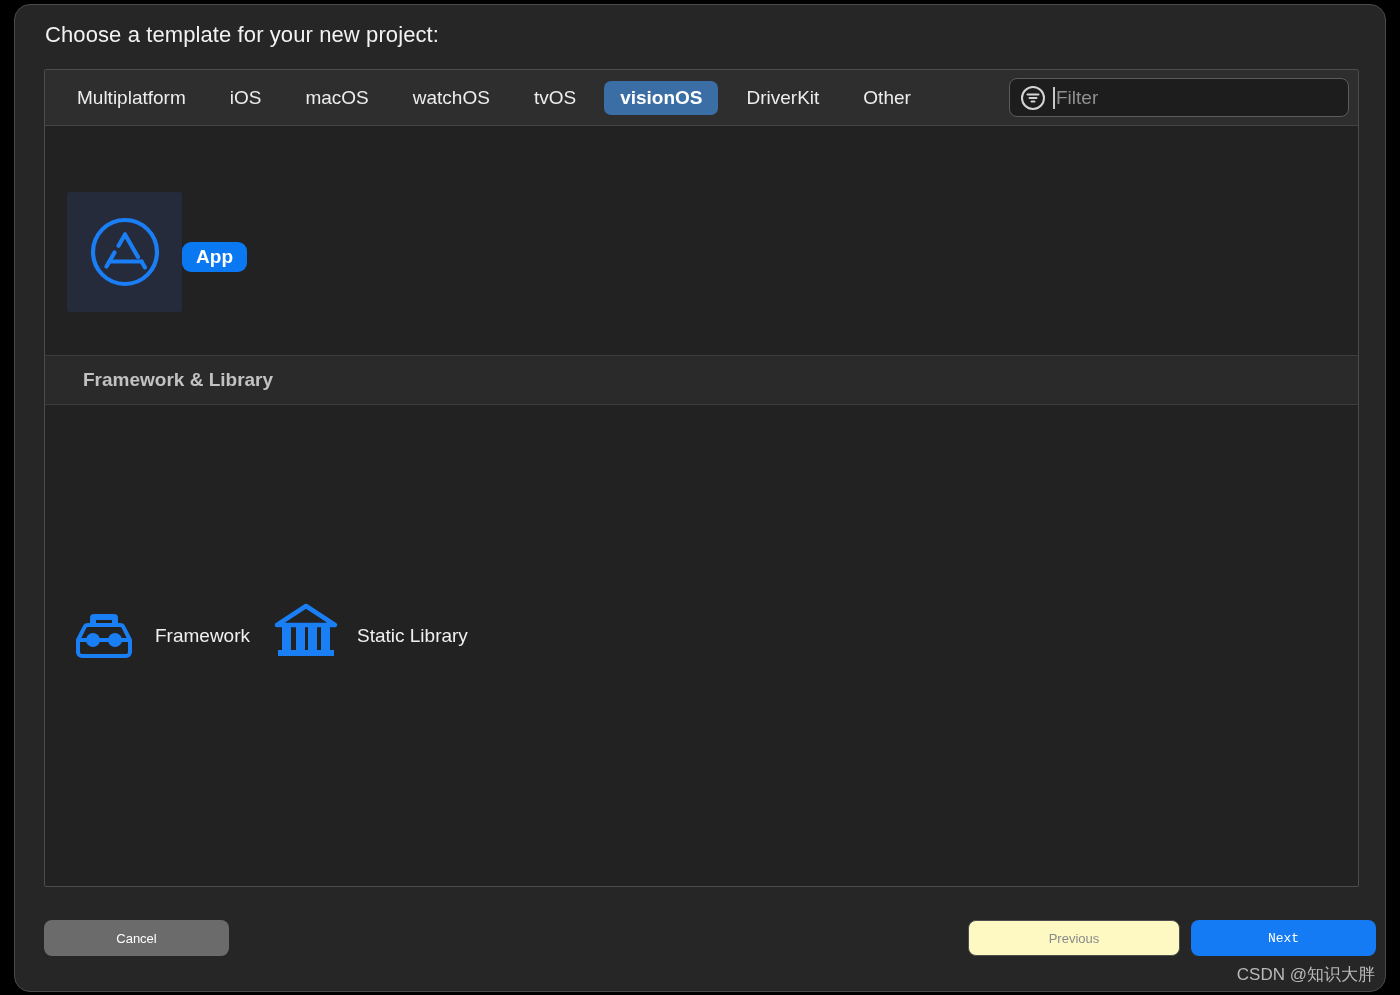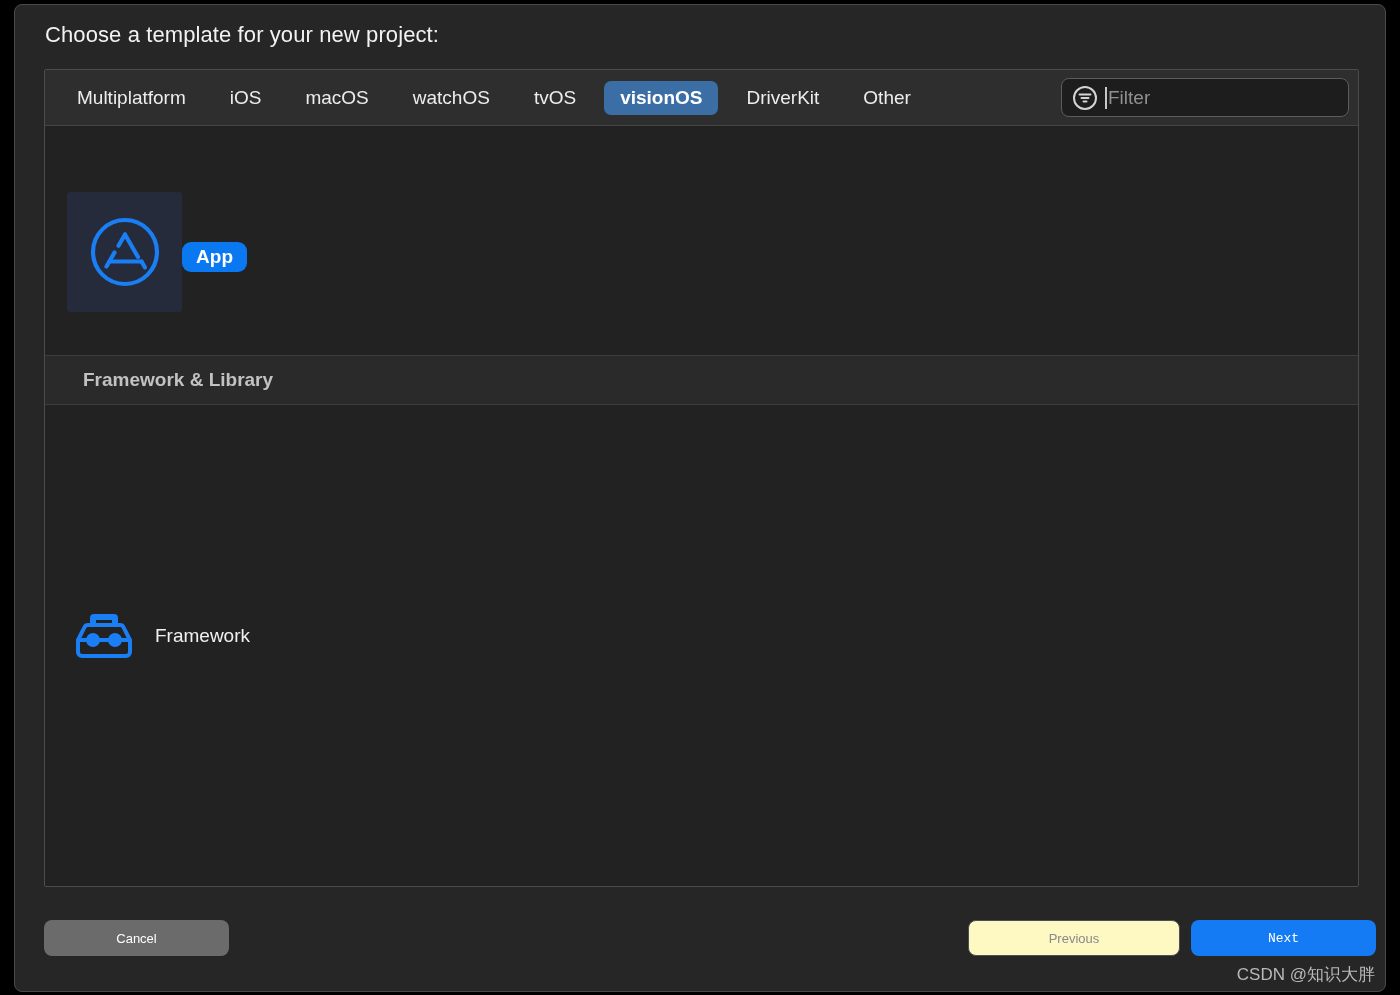--- a/index.html
+++ b/index.html
@@ -13,21 +13,21 @@
   }
 
   #dialog {
     position: absolute;
     left: 14px;
     top: 4px;
     width: 1372px;
     height: 988px;
     background: #262626;
     border: 1px solid #4a4a4a;
-    border-radius: 8px;
+    border-radius: 16px;
     overflow: hidden;
   }
 
   
   #dialog-title {
     position: absolute;
     left: 30px;
     top: 17px;
     font-size: 22px;
     color: #f2f2f2;
@@ -72,21 +72,21 @@
     background: #3b6ea5;
     color: #ffffff;
     font-weight: bold;
   }
 
   
   #filter-field {
     position: absolute;
     right: 9px;
     top: 8px;
-    width: 288px;
+    width: 340px;
     height: 39px;
     background: #1d1d1d;
     border: 1px solid #5c5c5c;
     border-radius: 8px;
     display: flex;
     align-items: center;
     padding: 0 10px;
   }
   #filter-icon { width: 26px; height: 26px; flex: 0 0 auto; }
   #filter-caret {
@@ -267,20 +267,33 @@
             <path d="M27 20 h20 a4 4 0 0 1 4 4 v7 h-6 v-5 h-16 v5 h-6 v-7 a4 4 0 0 1 4 -4 z" fill="#1a7ef5"></path>
             <path d="M21 31 h32 a4 4 0 0 1 3.6 2.3 L63 46 v12 a4 4 0 0 1 -4 4 h-44 a4 4 0 0 1 -4 -4 v-12 l6.4 -12.7 A4 4 0 0 1 21 31 z" fill="none" stroke="#1a7ef5" stroke-width="4"></path>
             <line x1="12" y1="46" x2="62" y2="46" stroke="#1a7ef5" stroke-width="4"></line>
             <circle cx="26" cy="46" r="7" fill="#1a7ef5"></circle>
             <circle cx="48" cy="46" r="7" fill="#1a7ef5"></circle>
           </svg>
         </div>
         <div class="item-label">Framework</div>
       </div>
 
+      <div class="template-item">
+        <div class="tile">
+          <svg width="74" height="74" viewBox="0 0 74 74">
+            <path d="M37 12 L66 31 H8 Z" fill="none" stroke="#1a7ef5" stroke-width="4.5" stroke-linejoin="round"></path>
+            <rect x="13" y="33" width="9" height="23" fill="#1a7ef5"></rect>
+            <rect x="27" y="33" width="9" height="23" fill="#1a7ef5"></rect>
+            <rect x="39" y="33" width="9" height="23" fill="#1a7ef5"></rect>
+            <rect x="52" y="33" width="9" height="23" fill="#1a7ef5"></rect>
+            <rect x="9" y="56" width="56" height="6" fill="#1a7ef5"></rect>
+          </svg>
+        </div>
+        <div class="item-label">Static Library</div>
+      </div>
 
     </div>
   </div>
 
   <div class="btn" id="cancel-button">Cancel</div>
   <div class="btn" id="previous-button">Previous</div>
   <div class="btn" id="next-button">Next</div>
 
   <div id="watermark">CSDN @知识大胖</div>
 

